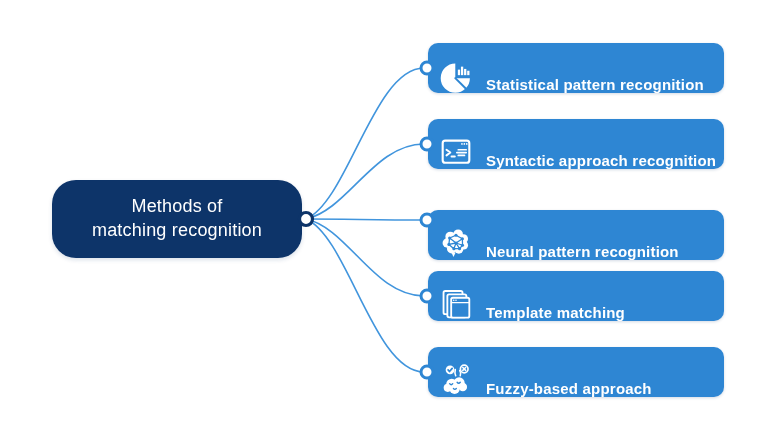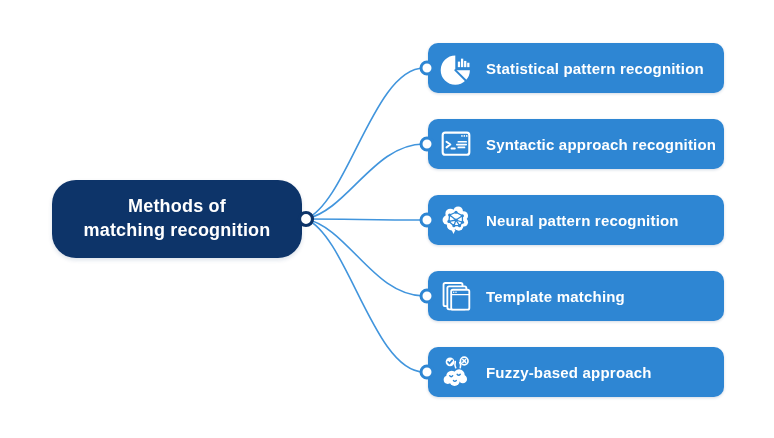--- a/index.html
+++ b/index.html
@@ -10,31 +10,31 @@
     font-family:"Liberation Sans", sans-serif;
     overflow:hidden;
   }
   .root-node {
     position:absolute; left:52px; top:180px;
     width:250px; height:78px;
     background: var(--root-bg, #0d3469);
     border-radius:24px;
     display:flex; flex-direction:column; justify-content:center; align-items:center;
     color: var(--text, #ffffff);
-    font-weight:700; font-size:18px; line-height:1.32;
+    font-weight:400; font-size:18px; line-height:1.32;
     letter-spacing:0.2px;
     box-shadow: 0 2px 4px rgba(13,52,105,0.15);
     cursor:pointer;
   }
   .branch {
     position:absolute; left:428px;
     width:296px; height:50px;
     background: var(--branch-bg, #2e86d3);
     border-radius:10px;
-    display:flex; align-items:center;
+    display:flex; align-items:flex-end;
     color: var(--text, #ffffff);
     font-weight:700; font-size:15px; letter-spacing:0.2px;
     box-shadow: 0 1px 3px rgba(13,52,105,0.18);
     cursor:pointer;
   }
   .branch .icon {
     width:34px; height:34px;
     margin:0 13px 0 11px;
     flex:none;
   }
@@ -103,21 +103,21 @@
         <polyline class="sw" stroke-width="1.4" points="5.3,10.4 8,12.4 5.3,14.4"></polyline>
         <line class="sw" stroke-width="1.3" x1="8.8" y1="15.2" x2="11.2" y2="15.2"></line>
         <line class="sw" stroke-width="1.2" x1="13.6" y1="10.4" x2="19.2" y2="10.4"></line>
         <line class="sw" stroke-width="1.2" x1="12.6" y1="12.4" x2="19.2" y2="12.4"></line>
         <line class="sw" stroke-width="1.2" x1="13.6" y1="14.4" x2="18" y2="14.4"></line>
       </svg>
     </span>
     <span>Syntactic approach recognition</span>
   </div>
 
-  <div class="branch" style="top:195px">
+  <div class="branch" style="top:210px">
     <span class="icon">
       <svg viewBox="0 0 24 24">
         <circle class="fw" cx="8" cy="7.5" r="3.5"></circle>
         <circle class="fw" cx="13.5" cy="5.8" r="3.4"></circle>
         <circle class="fw" cx="17.3" cy="9" r="3.2"></circle>
         <circle class="fw" cx="17.5" cy="13.5" r="3"></circle>
         <circle class="fw" cx="14" cy="16.3" r="3.2"></circle>
         <circle class="fw" cx="9" cy="16" r="3.4"></circle>
         <circle class="fw" cx="5.8" cy="12" r="3.3"></circle>
         <circle class="fw" cx="12" cy="11.5" r="5.5"></circle>

